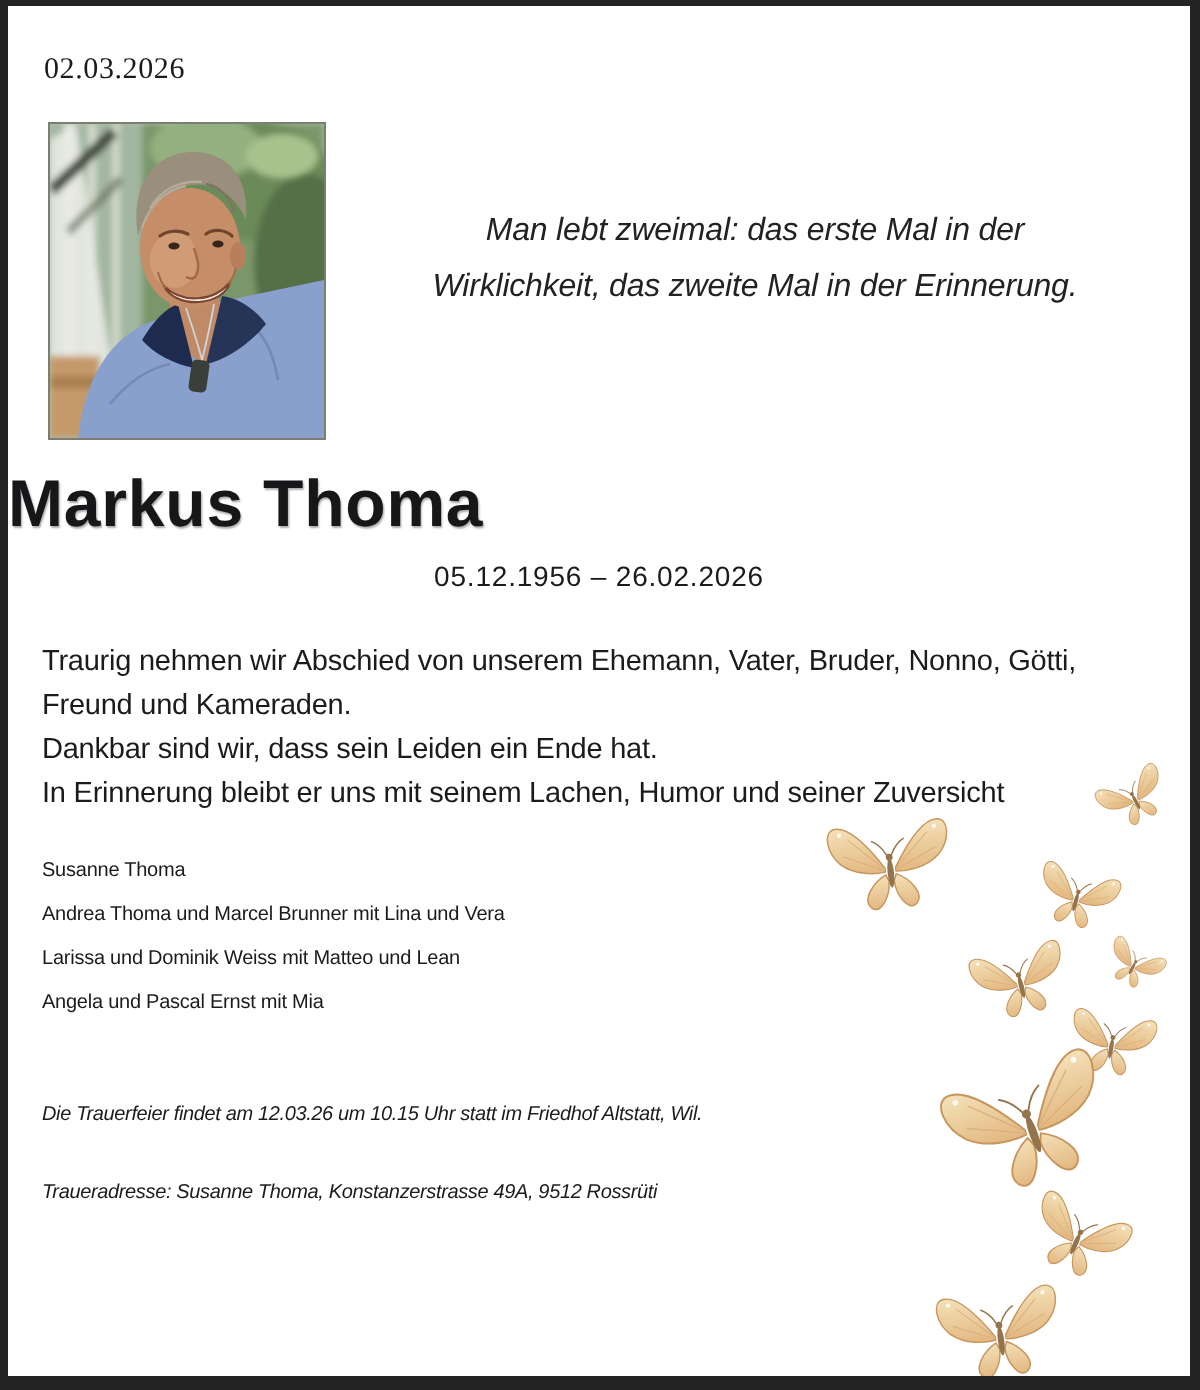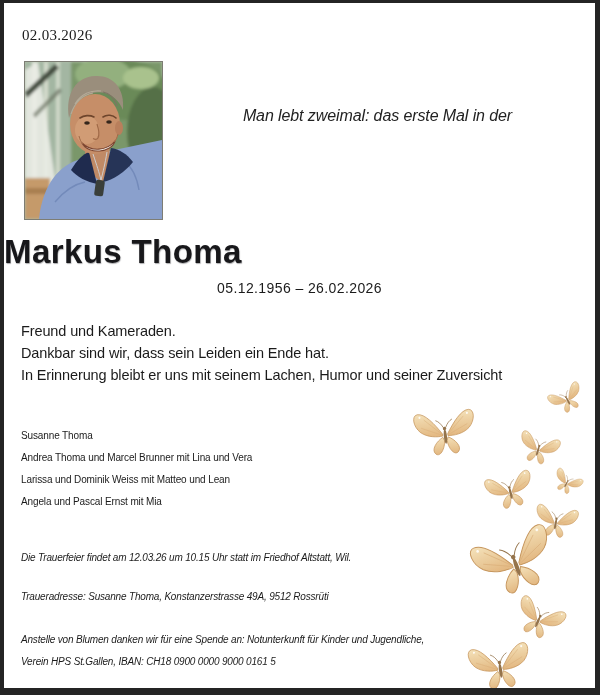--- a/index.html
+++ b/index.html
@@ -183,42 +183,40 @@
         <ellipse cx="62" cy="61" rx="2.8" ry="1.7" fill="#35261c"></ellipse>
         <ellipse cx="84" cy="60" rx="2.8" ry="1.7" fill="#35261c"></ellipse>
         <path d="M72 62 C74 68 75 72 73 76 C72 77.5 70 77.5 68 76.5" stroke="#a06a48" stroke-width="1.2" fill="none"></path>
         <path d="M57 81 C66 90 82 89 90 79 C87 91 63 93 57 81 Z" fill="#f5f1ea" stroke="#7c4530" stroke-width="1.1" stroke-linejoin="round"></path>
         <path d="M54 74 C55 78 56 80 58 82 M93 72 C92 76 91 78 89 80" stroke="#a06a48" stroke-width="1" fill="none"></path>
       </svg>
     </div>
 
     <div class="quote">
         <div>Man lebt zweimal: das erste Mal in der</div>
+        <div>Wirklichkeit, das zweite Mal in der Erinnerung.</div>
       </div>
 
     <div class="name">Markus Thoma</div>
 
     <div class="life-dates">05.12.1956 – 26.02.2026</div>
 
     <div class="obituary">
+        <div>Traurig nehmen wir Abschied von unserem Ehemann, Vater, Bruder, Nonno, Götti,</div>
         <div>Freund und Kameraden.</div>
         <div>Dankbar sind wir, dass sein Leiden ein Ende hat.</div>
         <div>In Erinnerung bleibt er uns mit seinem Lachen, Humor und seiner Zuversicht</div>
       </div>
 
     <div class="mourners">
         <div>Susanne Thoma</div>
         <div>Andrea Thoma und Marcel Brunner mit Lina und Vera</div>
         <div>Larissa und Dominik Weiss mit Matteo und Lean</div>
         <div>Angela und Pascal Ernst mit Mia</div>
       </div>
 
     <div class="small-line funeral">Die Trauerfeier findet am 12.03.26 um 10.15 Uhr statt im Friedhof Altstatt, Wil.</div>
 
     <div class="small-line address">Traueradresse: Susanne Thoma, Konstanzerstrasse 49A, 9512 Rossrüti</div>
 
-    <div class="small-line donation">
-        <div>Anstelle von Blumen danken wir für eine Spende an: Notunterkunft für Kinder und Jugendliche,</div>
-        <div>Verein HPS St.Gallen, IBAN: CH18 0900 0000 9000 0161 5</div>
-      </div>
 
   </div>
 </div>
 
 </body></html>

